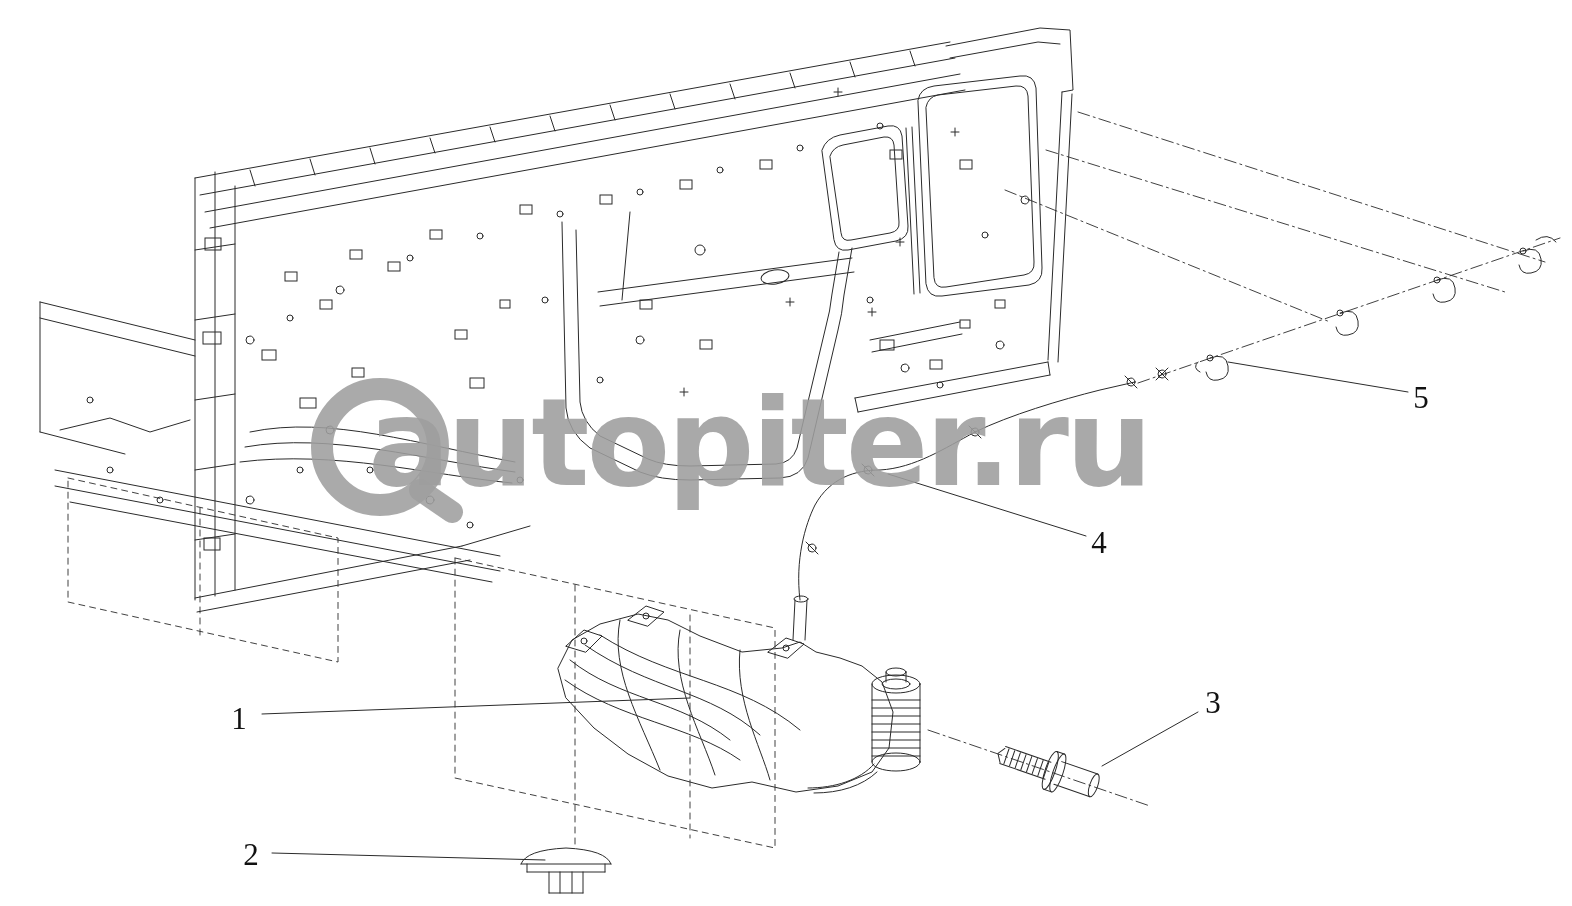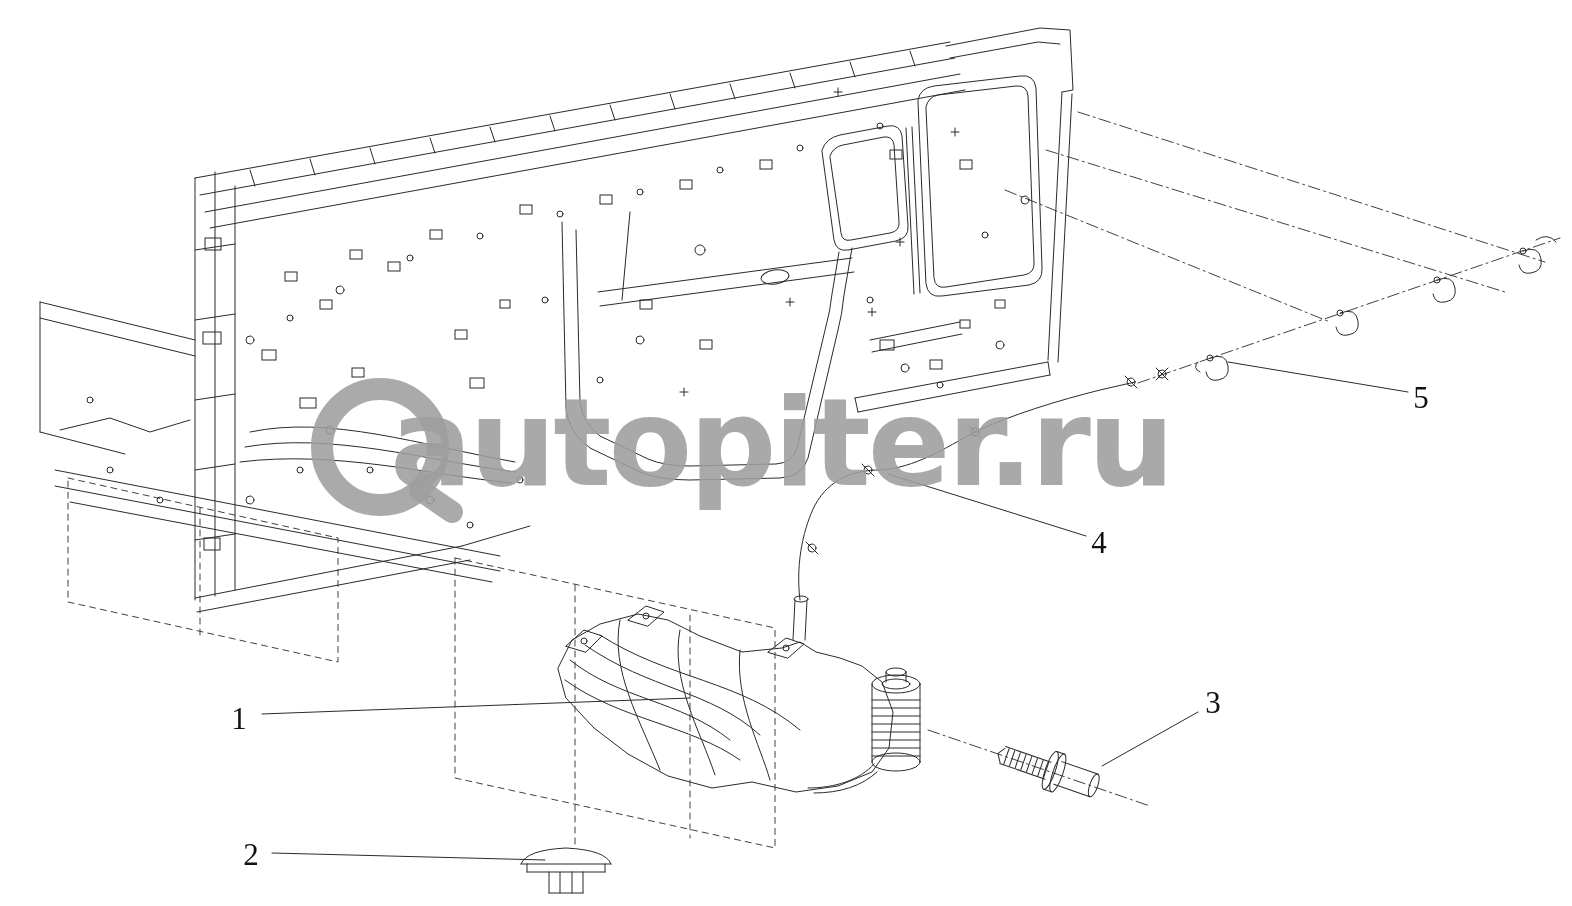--- a/index.html
+++ b/index.html
@@ -275,21 +275,21 @@
       <path d="M1408 392 L1228 362"></path>
     </g>
 
     <g>
       <circle cx="380" cy="447" r="58" stroke="#9e9e9e" stroke-width="22" opacity="0.88"></circle>
       <path d="M420 490 L452 512" stroke="#9e9e9e" stroke-width="22" opacity="0.88"></path>
     </g>
   </svg>
 
   <div class="wm">
-    <span class="wm-text" style="margin-left:98px;">autopiter.ru</span>
+    <span class="wm-text" style="margin-left:76px;">autopiter.ru</span>
   </div>
 
   <div class="callout" style="left:239px;top:719px;">1</div>
   <div class="callout" style="left:251px;top:855px;">2</div>
   <div class="callout" style="left:1213px;top:703px;">3</div>
   <div class="callout" style="left:1099px;top:543px;">4</div>
   <div class="callout" style="left:1421px;top:398px;">5</div>
 
 </div>
 

